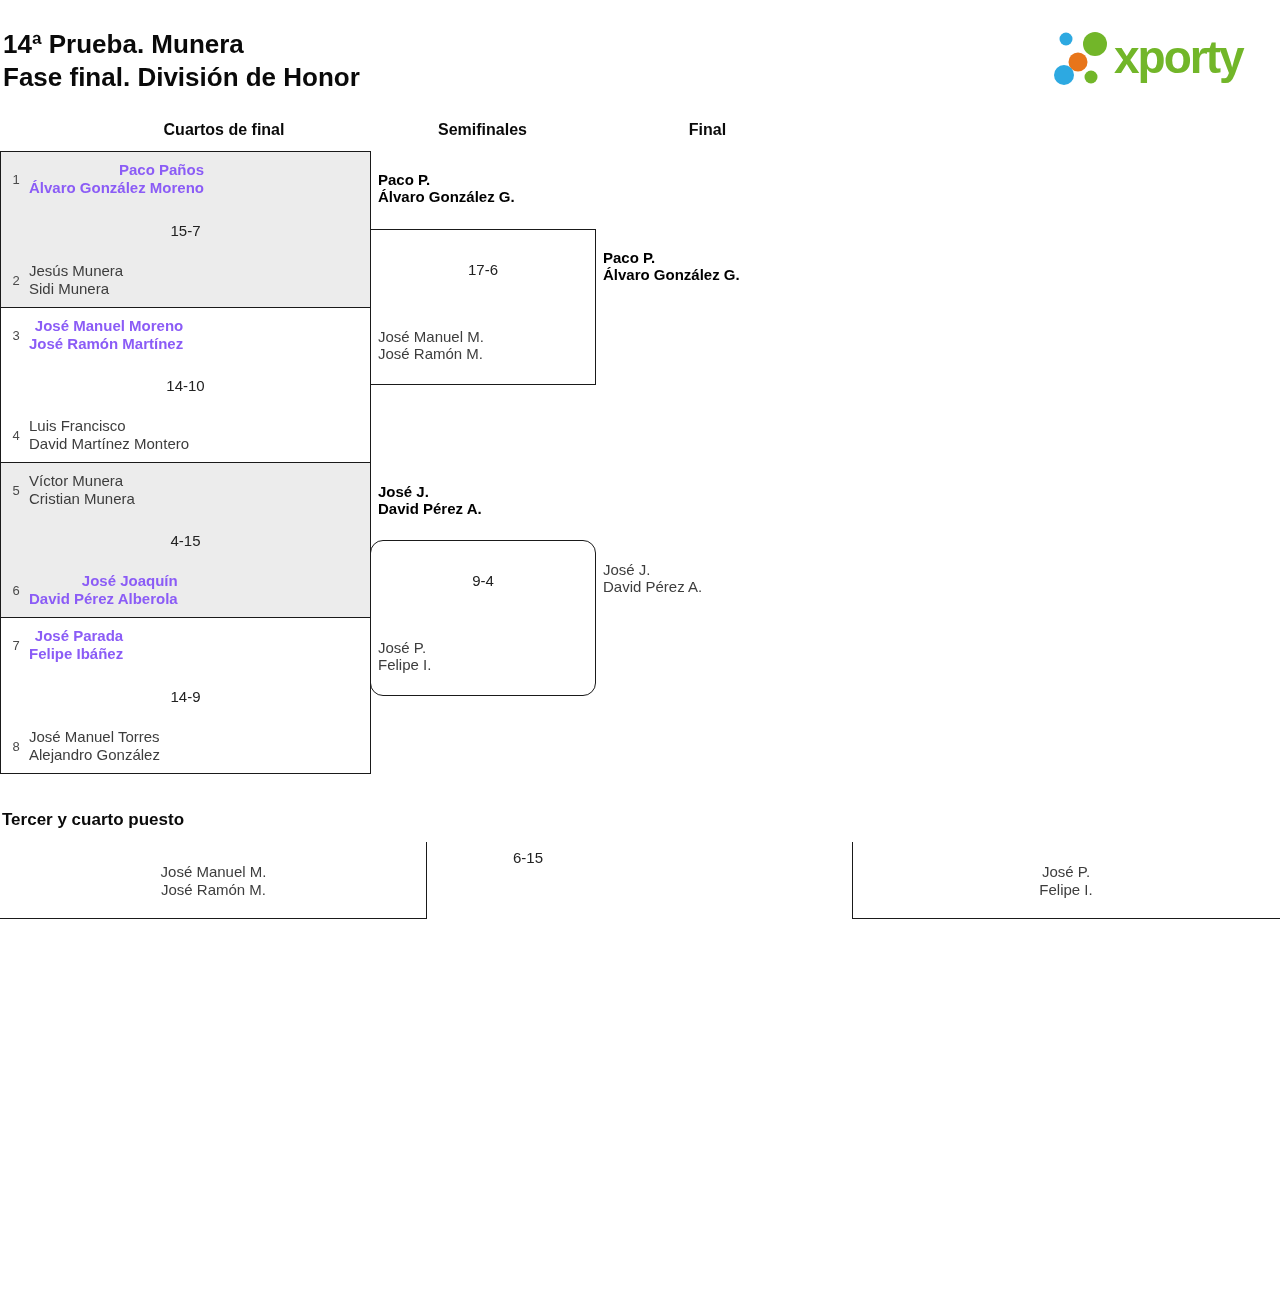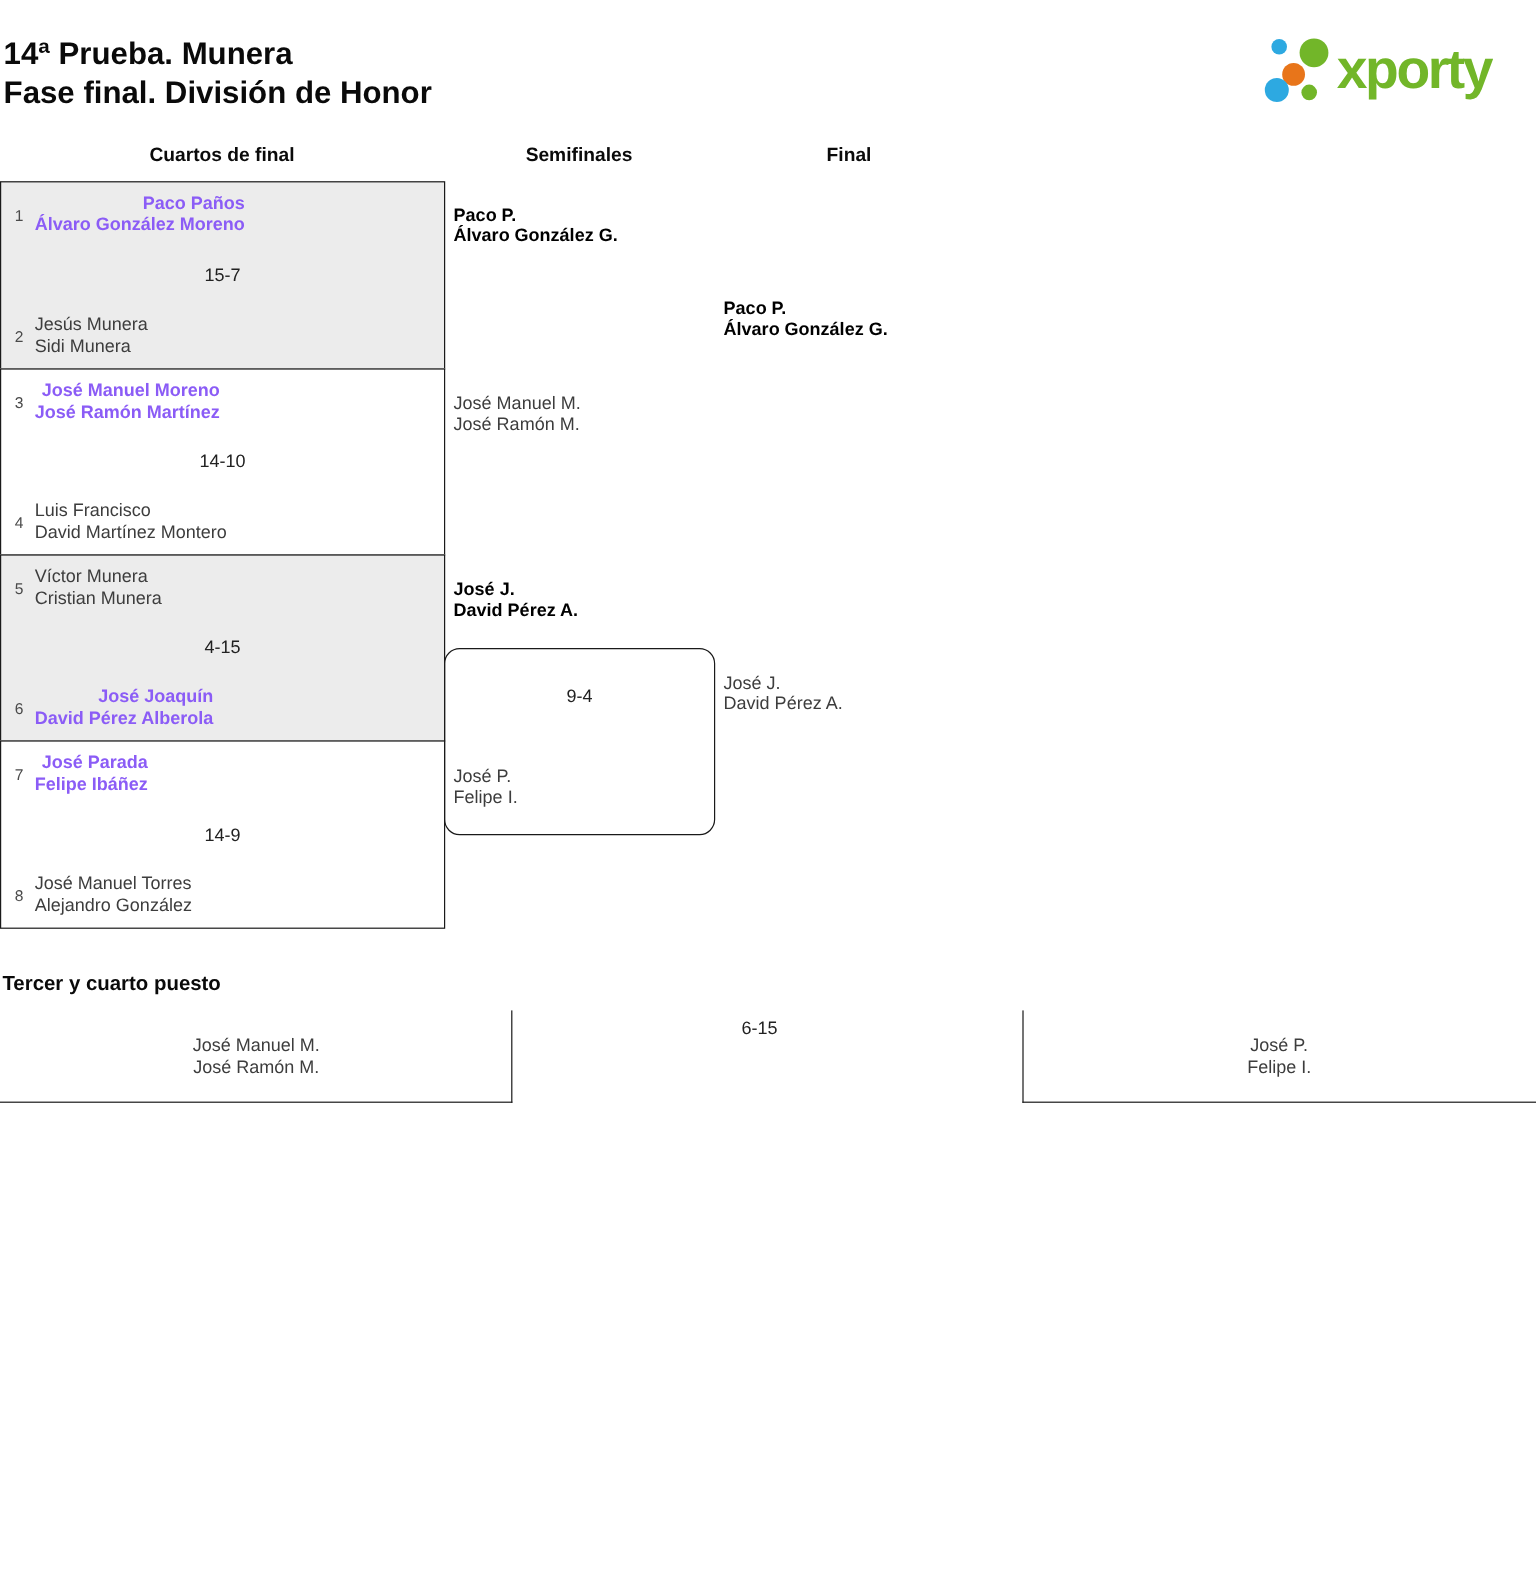--- a/index.html
+++ b/index.html
@@ -16,21 +16,21 @@
   .title{position:absolute;left:3px;top:4px;font-size:26px;line-height:33px;font-weight:700;color:#0a0a0a;}
   .logo{position:absolute;left:1048px;top:2px;width:230px;height:62px;cursor:pointer;}
   .logo svg{position:absolute;left:0;top:0;}
   .logo-word{
     position:absolute;left:66px;top:6px;
     font-size:46px;font-weight:800;letter-spacing:-2px;
     color:#72b629;line-height:50px;
   }
   
   .round-header{position:absolute;top:97px;font-size:16px;font-weight:600;text-align:center;color:#0a0a0a;}
-  .rh-qf{left:0;width:370px;}
+  .rh-qf{left:0;width:370px;padding-left:39px;}
   .rh-sf{left:370px;width:225px;}
   .rh-f{left:595px;width:225px;}
   
   .qf-box{position:absolute;left:0;width:371px;border:1px solid #1a1a1a;box-sizing:border-box;}
   .qf1{top:127px;height:157px;background:#ececec;}
   .qf2{top:283px;height:156px;background:#ffffff;}
   .qf3{top:438px;height:156px;background:#ececec;}
   .qf4{top:593px;height:157px;background:#ffffff;}
   .pair{position:absolute;left:8px;display:flex;align-items:center;gap:6px;}
   .pair.top{top:9px;}
@@ -58,21 +58,21 @@
   .lb-sf2-bottom{left:378px;top:615px;}
   .lb-fin-top{left:603px;top:225px;}
   .lb-fin-bottom{left:603px;top:537px;}
   
   .tp-heading{position:absolute;left:2px;top:786px;font-size:17px;font-weight:600;color:#0a0a0a;}
   .tp-left{position:absolute;left:0;top:818px;width:427px;height:77px;border-right:1px solid #1a1a1a;border-bottom:1px solid #1a1a1a;box-sizing:border-box;}
   .tp-right{position:absolute;left:852px;top:818px;width:428px;height:77px;border-left:1px solid #1a1a1a;border-bottom:1px solid #1a1a1a;box-sizing:border-box;}
   .tp-label{position:absolute;text-align:center;font-size:15px;line-height:18px;color:#3d3d3d;}
   .tp-label-left{left:0;top:839px;width:427px;}
   .tp-label-right{left:852px;top:839px;width:428px;}
-  .tp-score{position:absolute;left:513px;top:825px;width:240px;text-align:center;font-size:15px;color:#222;}
+  .tp-score{position:absolute;left:513px;top:825px;width:240px;font-size:15px;color:#222;}
 </style>
 </head>
 <body>
 
 <div class="page">
 
   <div class="title">
     <div>14ª Prueba. Munera</div>
     <div>Fase final. División de Honor</div>
   </div>
@@ -157,20 +157,23 @@
     <div class="score">14-9</div>
     <div class="pair bottom">
       <span class="seed">8</span>
       <div class="names lose">
         <div>José Manuel Torres</div>
         <div>Alejandro González</div>
       </div>
     </div>
   </div>
 
+  <div class="rect sf1">
+    <div class="score2">17-6</div>
+  </div>
   <div class="rect sf2">
     <div class="score2">9-4</div>
   </div>
 
   <div class="tlabel win lb-sf1-top">
     <div>Paco P.</div>
     <div>Álvaro González G.</div>
   </div>
   <div class="tlabel lose lb-sf1-bottom">
     <div>José Manuel M.</div>

